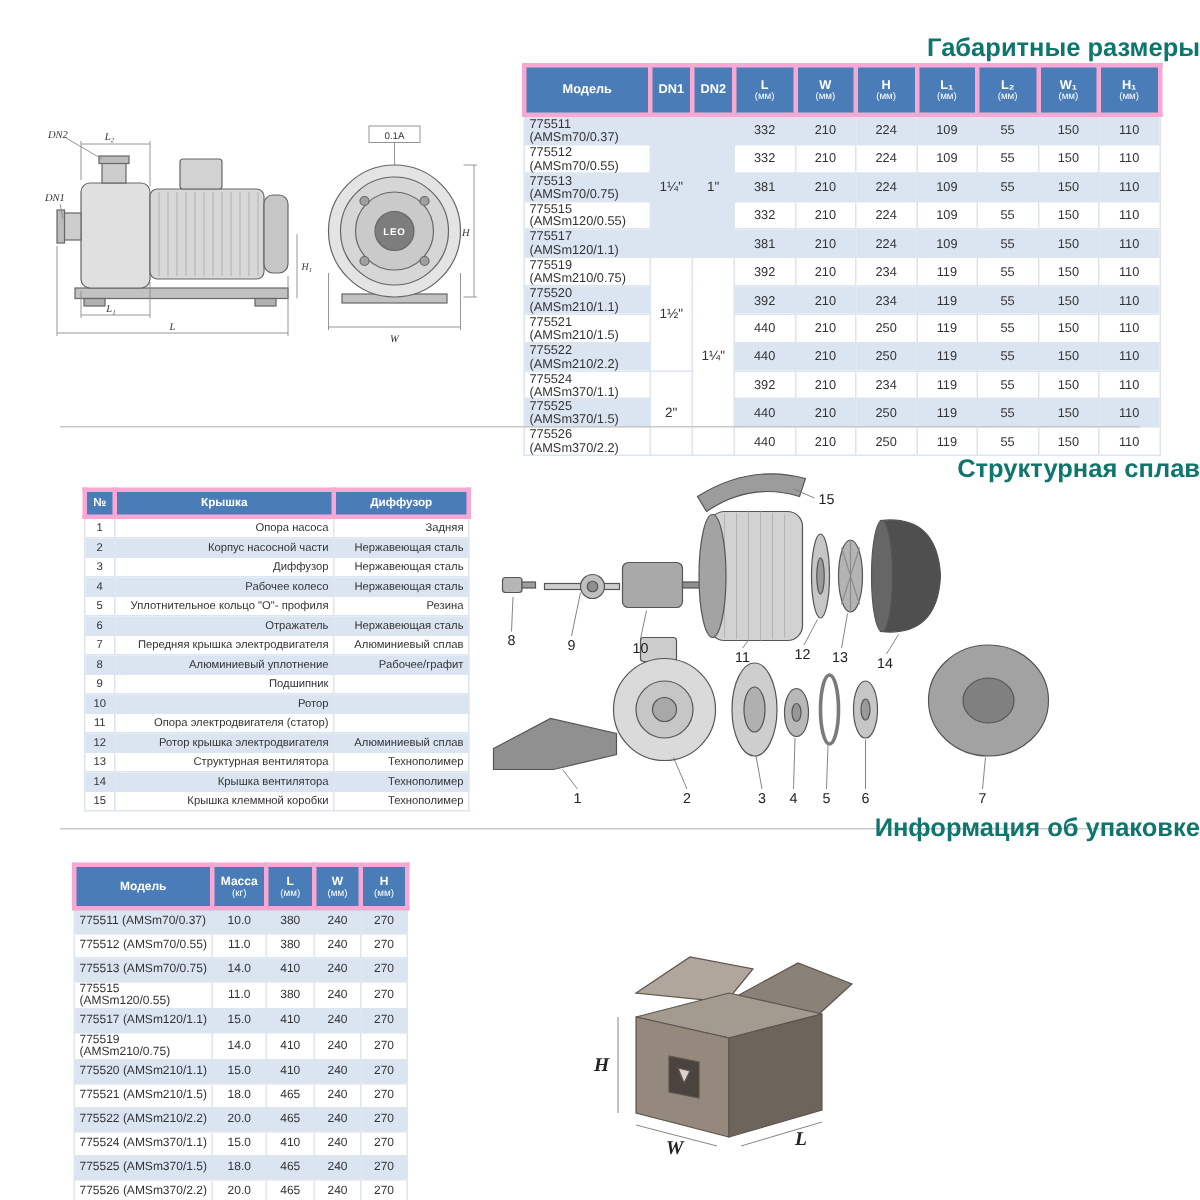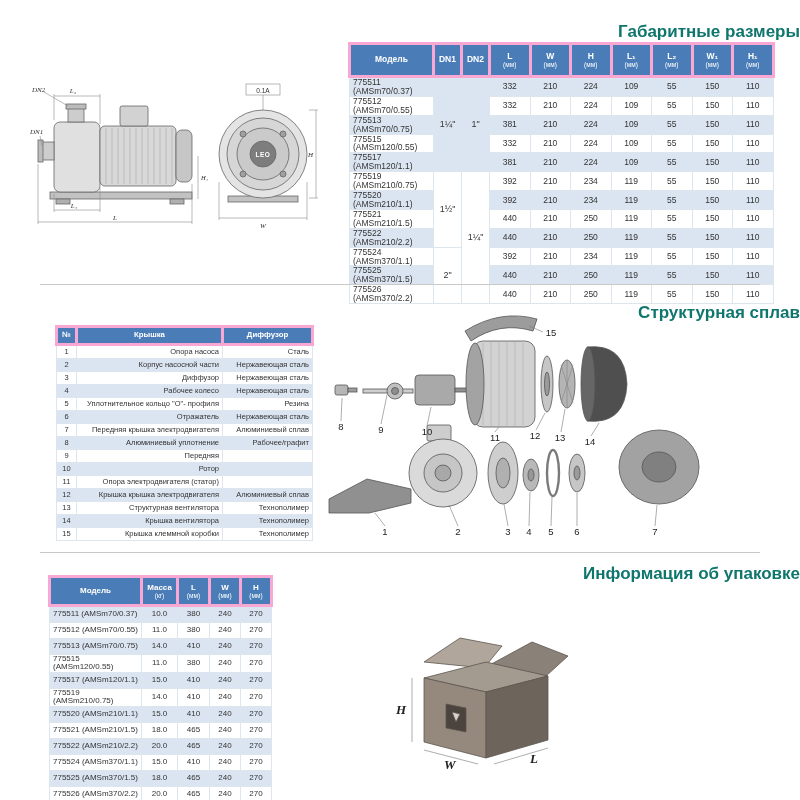--- a/index.html
+++ b/index.html
@@ -2,21 +2,21 @@
 <html><head>
 <meta charset="utf-8">
 <style>
   html,body{margin:0;padding:0;}
   body{width:800px;height:800px;position:relative;background:#fff;overflow:hidden;
        font-family:"Liberation Sans",sans-serif;color:#333;}
   .title{position:absolute;left:0;width:800px;text-align:right;font-size:17px;
          font-weight:bold;color:#0f766e;}
   .title-dimensions{top:8px;}
   .title-structure{top:289px;}
-  .title-packaging{top:550px;}
+  .title-packaging{top:528px;}
   .divider{position:absolute;left:40px;width:720px;height:0;border-top:1px solid #c9c9c9;}
   .divider-1{top:284px;}
   .divider-2{top:552px;}
 
   table.tbl{position:absolute;border-collapse:collapse;table-layout:fixed;}
   .tbl th{background:#4a7db8;color:#fff;font-weight:bold;border:3px solid #f9a8d4;
           vertical-align:middle;padding:1px;text-align:center;}
   .tbl td{border:1px solid #dde5ee;vertical-align:middle;line-height:1.05;}
   .th-label{display:block;line-height:1.15;}
   .th-unit{display:block;font-size:6.5px;font-weight:normal;line-height:1.1;}
@@ -332,21 +332,21 @@
           </th>
           <th>
             <span class="th-label">Диффузор</span>
           </th>
         </tr>
       </thead>
     <tbody>
         <tr>
           <td class="num">1</td>
           <td class="part">Опора насоса</td>
-          <td class="material">Сталь</td>
+          <td class="material">Задняя</td>
         </tr>
         <tr>
           <td class="num">2</td>
           <td class="part">Корпус насосной части</td>
           <td class="material">Нержавеющая сталь</td>
         </tr>
         <tr>
           <td class="num">3</td>
           <td class="part">Диффузор</td>
           <td class="material">Нержавеющая сталь</td>
@@ -371,36 +371,36 @@
           <td class="part">Передняя крышка электродвигателя</td>
           <td class="material">Алюминиевый сплав</td>
         </tr>
         <tr>
           <td class="num">8</td>
           <td class="part">Алюминиевый уплотнение</td>
           <td class="material">Рабочее/графит</td>
         </tr>
         <tr>
           <td class="num">9</td>
-          <td class="part">Передняя</td>
+          <td class="part">Подшипник</td>
           <td class="material"></td>
         </tr>
         <tr>
           <td class="num">10</td>
           <td class="part">Ротор</td>
           <td class="material"></td>
         </tr>
         <tr>
           <td class="num">11</td>
           <td class="part">Опора электродвигателя (статор)</td>
           <td class="material"></td>
         </tr>
         <tr>
           <td class="num">12</td>
-          <td class="part">Крышка крышка электродвигателя</td>
+          <td class="part">Ротор крышка электродвигателя</td>
           <td class="material">Алюминиевый сплав</td>
         </tr>
         <tr>
           <td class="num">13</td>
           <td class="part">Структурная вентилятора</td>
           <td class="material">Технополимер</td>
         </tr>
         <tr>
           <td class="num">14</td>
           <td class="part">Крышка вентилятора</td>

